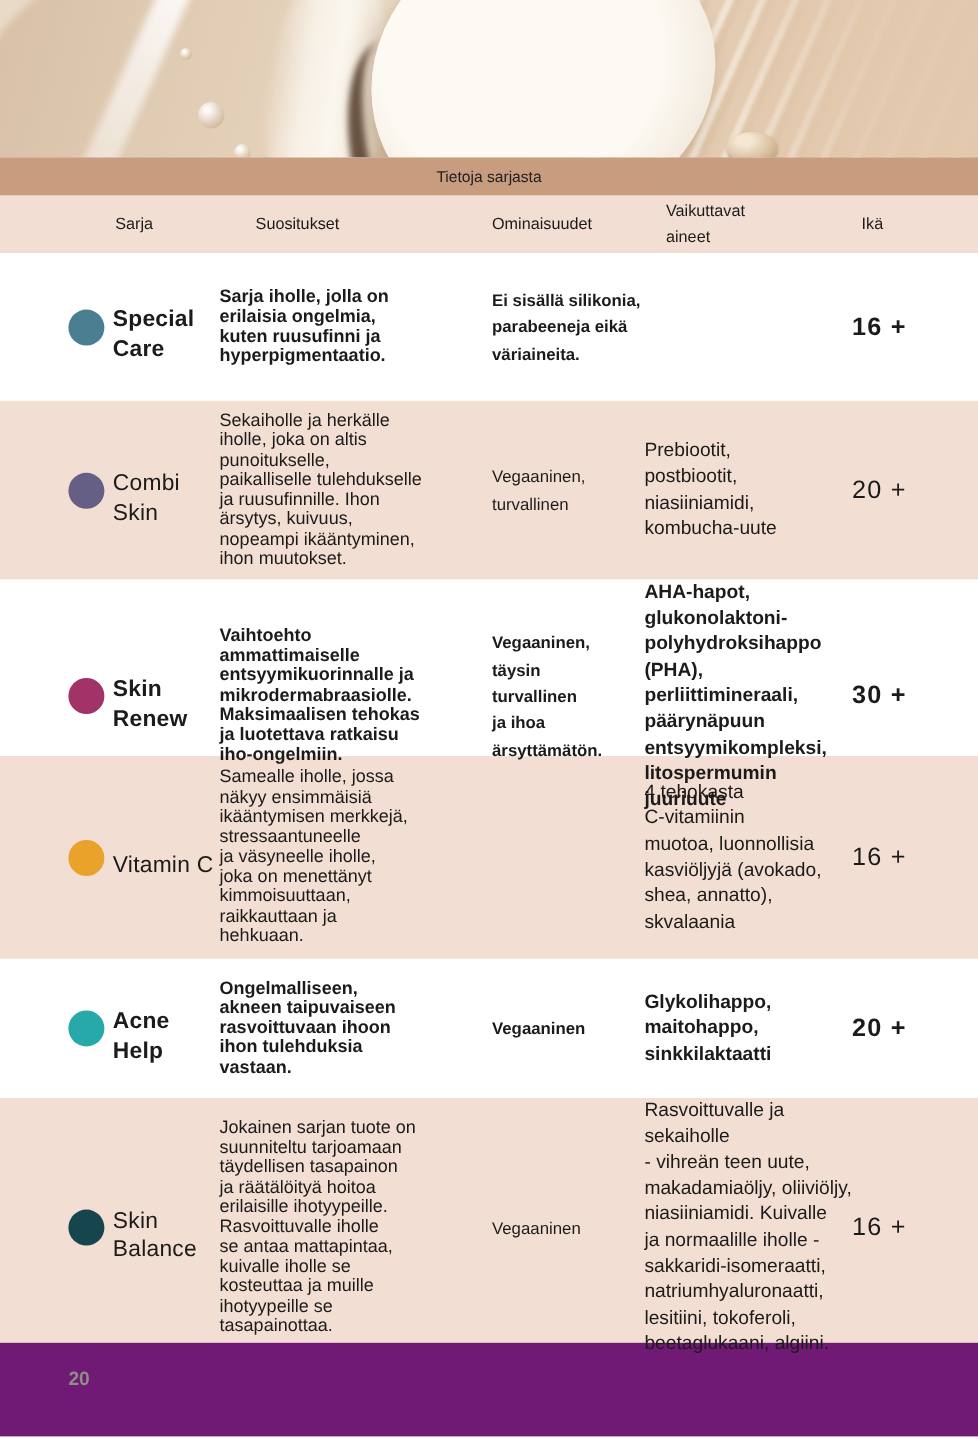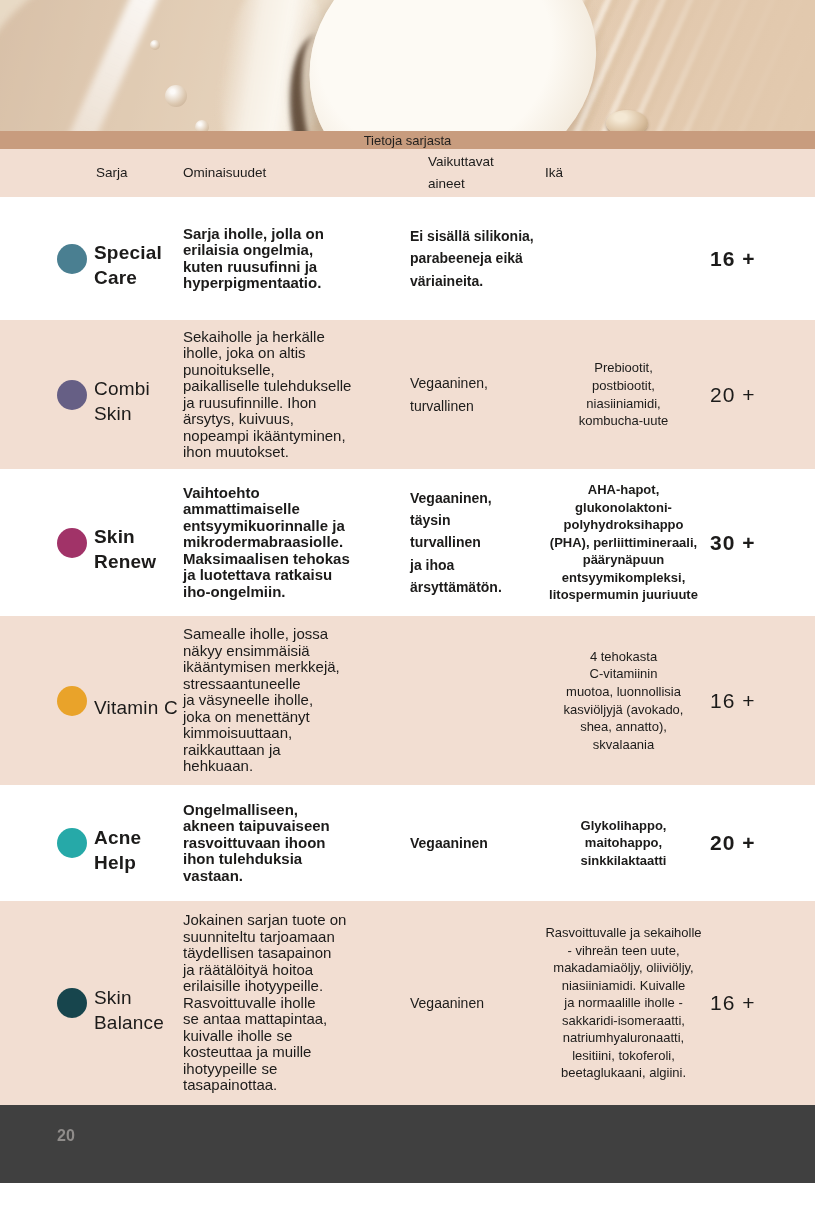--- a/index.html
+++ b/index.html
@@ -33,21 +33,21 @@
                 transform:rotate(-12deg); box-shadow:-10px 12px 20px rgba(120,88,58,.35); }
   .stripes { left:470px; top:-90px; width:470px; height:300px; transform:rotate(-4deg); filter:blur(1.5px); opacity:.85;
              background:repeating-linear-gradient(118deg, rgba(250,243,233,0) 0 12px, rgba(250,243,233,.85) 12px 18px, rgba(216,190,158,.45) 18px 25px); }
   .fade-right { right:0; top:0; width:230px; height:100%;
                 background:linear-gradient(90deg, rgba(226,201,174,0) 0%, rgba(226,201,174,.85) 55%, #e2c9ae 100%); }
   .droplet { left:606px; top:110px; width:42px; height:26px; border-radius:50%;
              background:radial-gradient(ellipse at 35% 28%, #f4e8d4 15%, #d9bf9f 60%, #b3946f 100%);
              box-shadow:0 2px 3px rgba(118,88,58,.45); }
 
   
-  .title-bar { height:18px; background:#c89c7e; display:flex; align-items:center; justify-content:center;
+  .title-bar { height:32px; background:#c89c7e; display:flex; align-items:center; justify-content:center;
                font-size:13px; color:#211f1d; }
 
   
   .grid { display:grid; grid-template-columns:126px 227px 127px 173px 1fr;
           padding-left:57px; padding-right:20px; align-items:center; }
   .col-header { height:48px; background:#f2ded2; font-size:13.5px; }
   .col-header .hd { white-space:pre-line; line-height:1.6; }
   .hd-sarja { padding-left:39px; }
   .hd-suositukset { padding-left:30px; }
   .hd-vaikuttavat { padding-left:18px; }
@@ -57,27 +57,27 @@
   .row.alt { background:#f2ded2; }
   .r1 { height:123px; } .r2 { height:149px; } .r3 { height:147px; }
   .r4 { height:169px; } .r5 { height:116px; } .r6 { height:204px; }
 
   .cell { white-space:pre-line; }
   .series { display:flex; align-items:center; }
   .dot { width:30px; height:30px; border-radius:50%; flex:0 0 30px; margin-right:7px; }
   .series-name { font-size:19px; line-height:1.3; letter-spacing:.2px;margin-top:15px; }
   .suositukset { font-size:15px; line-height:1.1; }
   .ominaisuudet { font-size:14px; line-height:1.6; }
-  .vaikuttavat { font-size:13px; line-height:1.35;text-align:center; }
+  .vaikuttavat { font-size:16px; line-height:1.35; }
   .ika { font-size:21px; padding-left:0; letter-spacing:1px; }
   .row.emph .series-name, .row.emph .suositukset, .row.emph .ominaisuudet,
   .row.emph .vaikuttavat, .row.emph .ika { font-weight:bold; }
 
   
-  .footer { height:78px; background:#404040; }
+  .footer { height:78px; background:#701a75; }
   .page-number { font-size:16px; font-weight:bold; color:#8f8c8a; padding:22px 0 0 57px; }
 </style>
 </head>
 <body>
 
 <div class="page">
 
   <div class="photo">
     <div class="gel-swirl"></div>
     <div class="dark-arc-left"></div>
@@ -92,20 +92,21 @@
     <div class="cream-blob"></div>
     <div class="droplet"></div>
   </div>
 
   <div class="title-bar">
     <span>Tietoja sarjasta</span>
   </div>
 
   <div class="grid col-header">
     <div class="hd hd-sarja">Sarja</div>
+    <div class="hd hd-suositukset">Suositukset</div>
     <div class="hd hd-ominaisuudet">Ominaisuudet</div>
     <div class="hd hd-vaikuttavat">Vaikuttavat
 aineet</div>
     <div class="hd hd-ika">Ikä</div>
   </div>
 
   <div class="grid row emph r1">
     <div class="cell series">
       <span class="dot" style="background-color: rgb(74, 127, 145);"></span>
       <span class="series-name">Special

